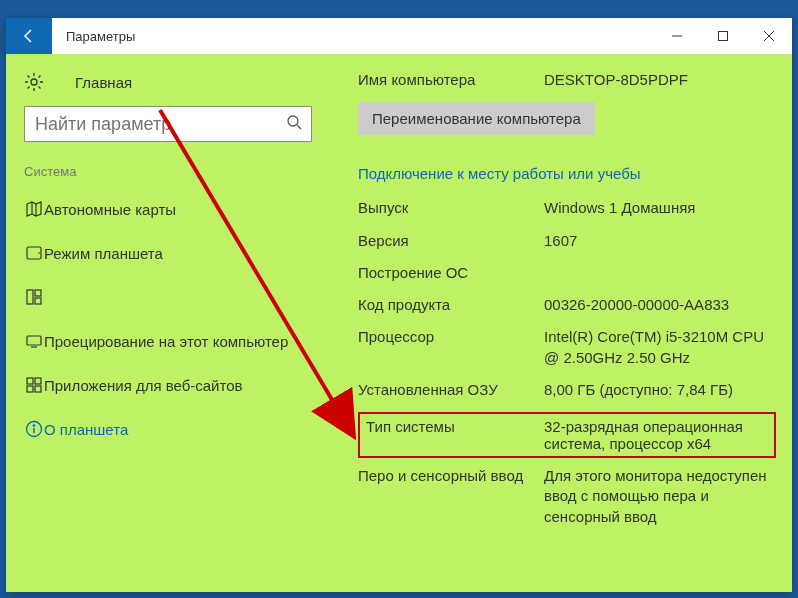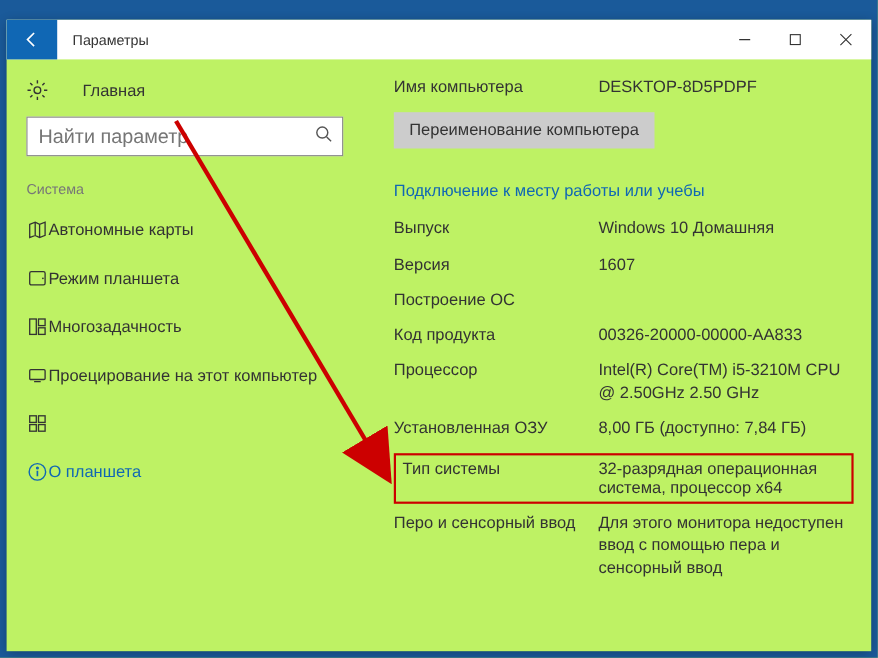--- a/index.html
+++ b/index.html
@@ -251,40 +251,40 @@
         <span>Режим планшета</span>
       </div>
       <div class="nav-item">
         <span class="nav-icon">
             <svg width="18" height="18" viewBox="0 0 18 18">
               <rect x="2" y="2" width="6" height="14" fill="none" stroke="#333" stroke-width="1.2"></rect>
               <rect x="10" y="2" width="6" height="6" fill="none" stroke="#333" stroke-width="1.2"></rect>
               <rect x="10" y="10" width="6" height="6" fill="none" stroke="#333" stroke-width="1.2"></rect>
             </svg>
           </span>
-        <span>Многозадачность</span>
       </div>
       <div class="nav-item">
         <span class="nav-icon">
             <svg width="18" height="18" viewBox="0 0 18 18">
               <rect x="2" y="4" width="14" height="9" rx="1" fill="none" stroke="#333" stroke-width="1.2"></rect>
               <line x1="6" y1="15" x2="12" y2="15" stroke="#333" stroke-width="1.2"></line>
             </svg>
           </span>
         <span>Проецирование на этот компьютер</span>
       </div>
       <div class="nav-item">
         <span class="nav-icon">
             <svg width="18" height="18" viewBox="0 0 18 18">
               <rect x="2" y="2" width="6" height="6" fill="none" stroke="#333" stroke-width="1.2"></rect>
               <rect x="10" y="2" width="6" height="6" fill="none" stroke="#333" stroke-width="1.2"></rect>
               <rect x="2" y="10" width="6" height="6" fill="none" stroke="#333" stroke-width="1.2"></rect>
               <rect x="10" y="10" width="6" height="6" fill="none" stroke="#333" stroke-width="1.2"></rect>
             </svg>
           </span>
+        <span>Приложения для веб-сайтов</span>
       </div>
       <div class="nav-item active">
         <span class="nav-icon">
             <svg width="18" height="18" viewBox="0 0 18 18">
               <circle cx="9" cy="9" r="7.5" fill="none" stroke="#1067b4" stroke-width="1.3"></circle>
               <line x1="9" y1="8" x2="9" y2="13" stroke="#1067b4" stroke-width="1.5"></line>
               <circle cx="9" cy="5.5" r="0.9" fill="#1067b4"></circle>
             </svg>
           </span>
         <span>О планшета</span>
@@ -295,21 +295,21 @@
       <div class="info-row">
         <div class="info-label">Имя компьютера</div>
         <div class="info-val">DESKTOP-8D5PDPF</div>
       </div>
       <div class="rename-btn">Переименование компьютера</div>
       <div class="info-row">
       </div>
       <a class="link">Подключение к месту работы или учебы</a>
       <div class="info-row">
         <div class="info-label">Выпуск</div>
-        <div class="info-val">Windows 10 Домашняя</div>
+        <div class="info-val">Windows 1 Домашняя</div>
       </div>
       <div class="info-row">
         <div class="info-label">Версия</div>
         <div class="info-val">1607</div>
       </div>
       <div class="info-row">
         <div class="info-label">Построение ОС</div>
       </div>
       <div class="info-row">
         <div class="info-label">Код продукта</div>

